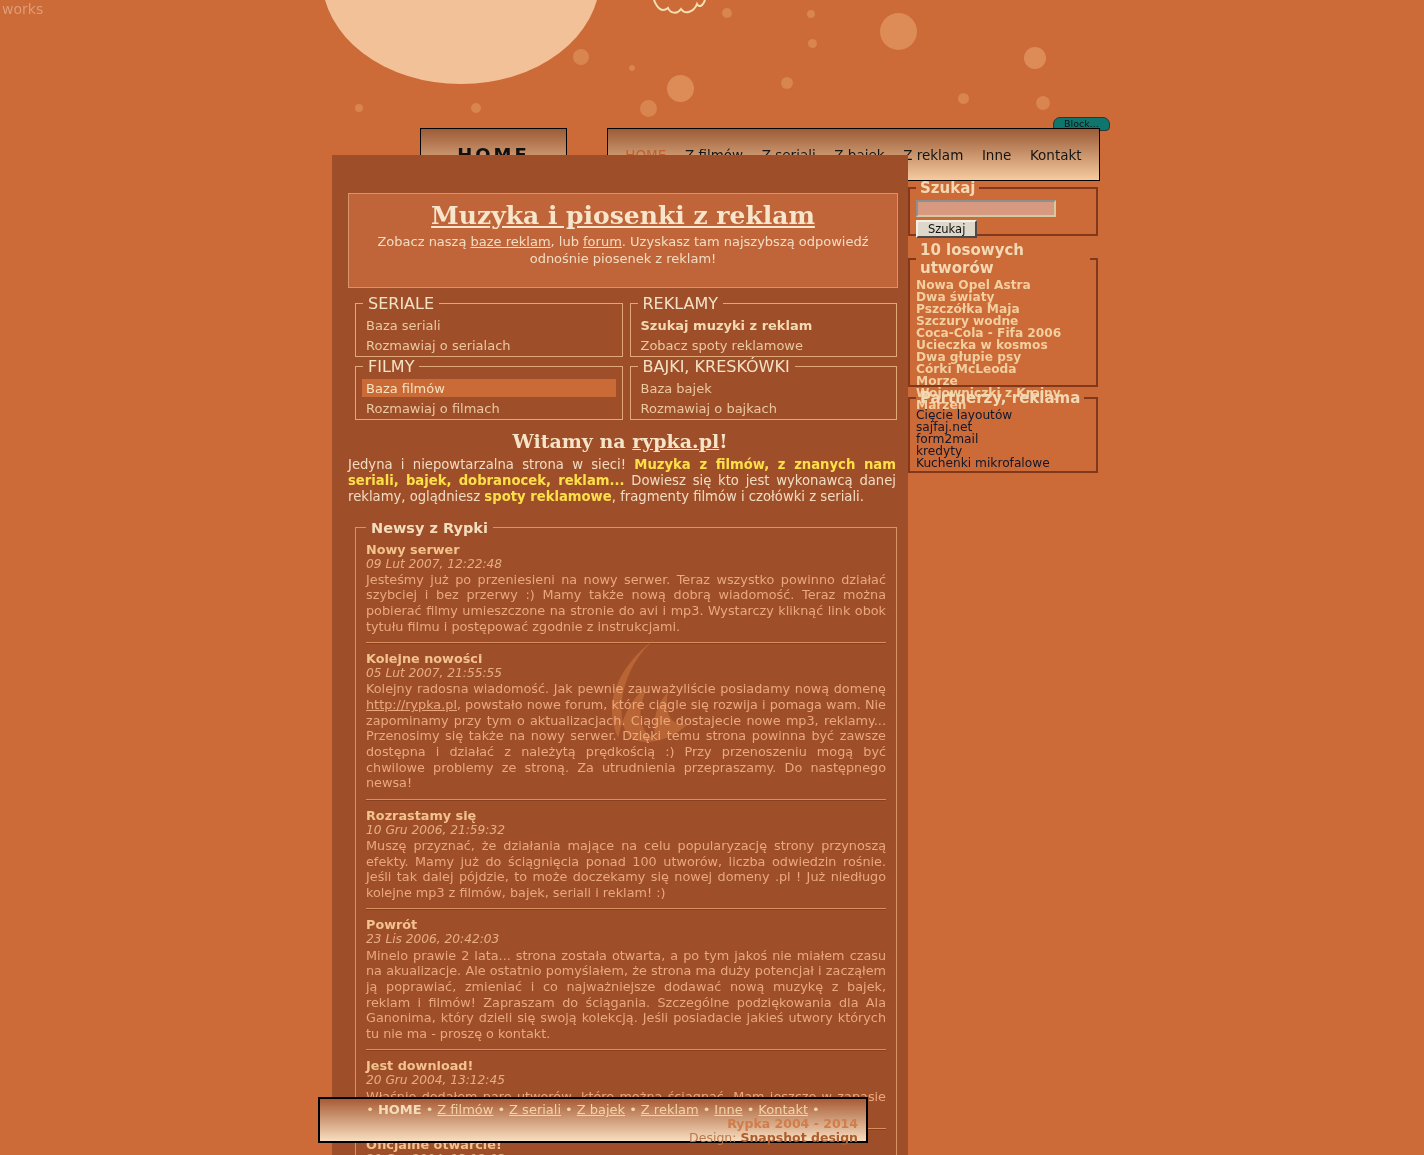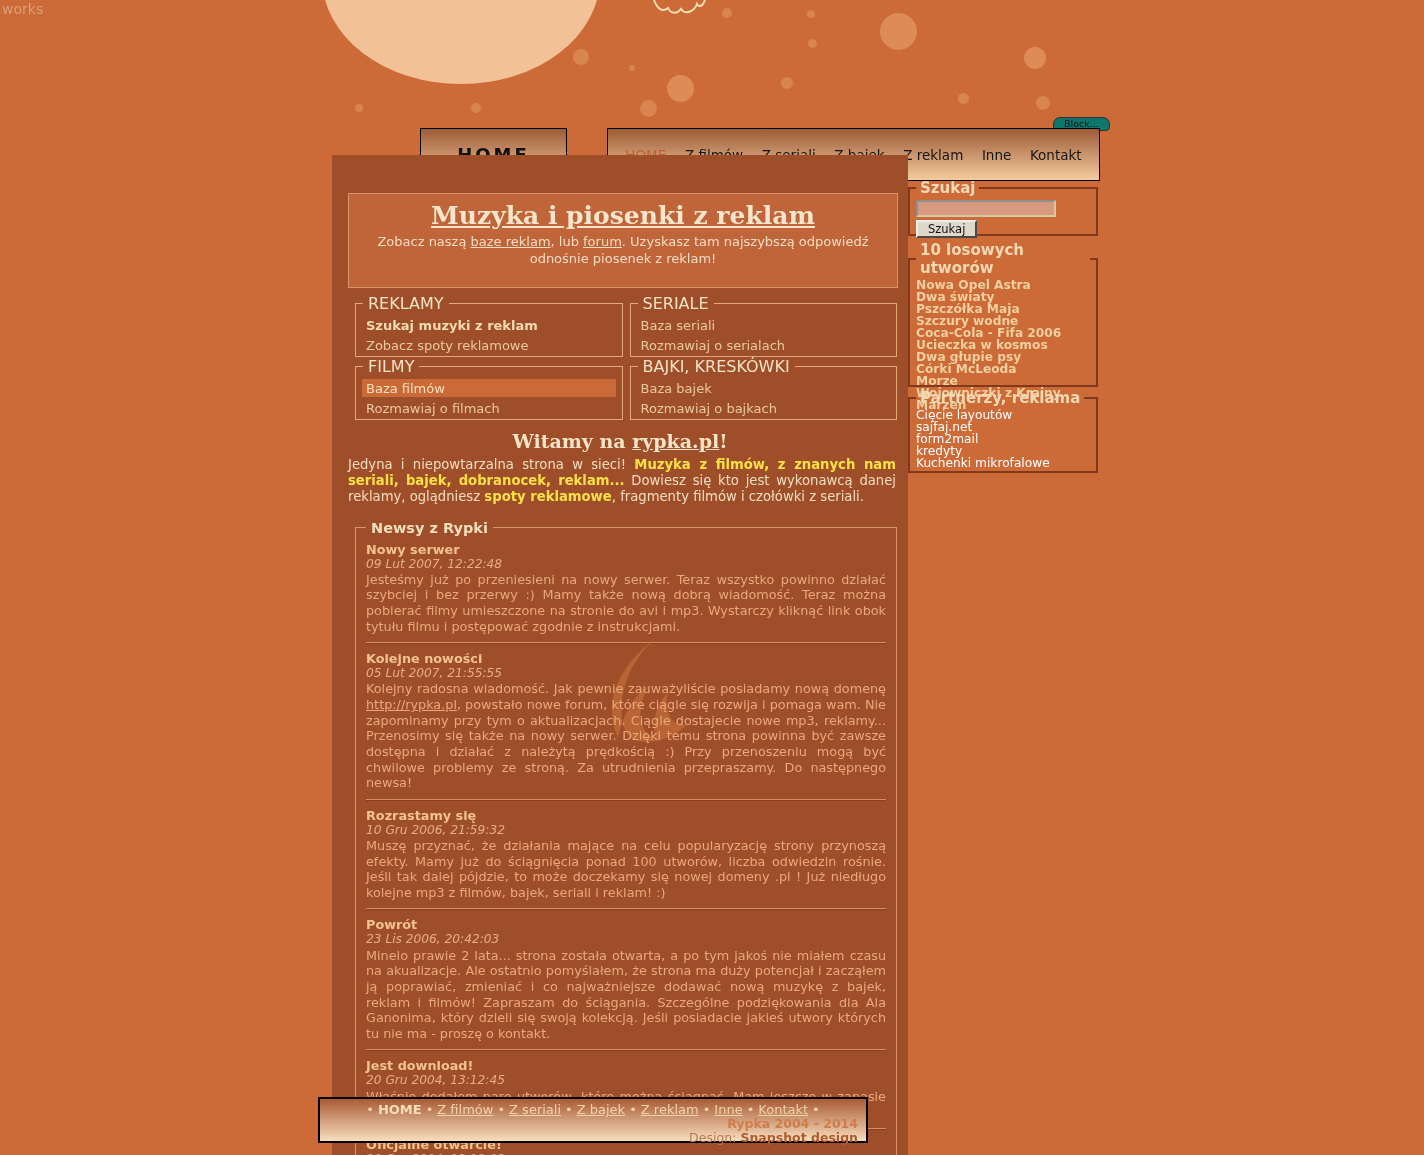--- a/index.html
+++ b/index.html
@@ -81,21 +81,21 @@
   .search-input { display:block; width:140px; height:17px; background:#d7997f;
     border:2px solid; border-color:#8f8f8f #d3c9a2 #d3c9a2 #8f8f8f; margin-top:1px;
     font-size:12px; color:#3a2115; padding:0 3px; }
   .search-btn { margin-top:3px; background:#ddd8c9; border:2px solid;
     border-color:#f2efe6 #4a4a4a #4a4a4a #f2efe6; font-size:11.5px; color:#111;
     padding:0 10px; height:18px; font-family:"DejaVu Sans", sans-serif; }
   .side-random { top:241px; height:146px; }
   .side-random a { display:block; font-size:12.2px; font-weight:bold; color:#f1cf9f;
     text-decoration:none; line-height:12px; }
   .side-partners { top:389px; height:84px; }
-  .side-partners a { display:block; font-size:12.2px; color:#ffffff; text-decoration:none;
+  .side-partners a { display:block; font-size:12.2px; color:#0f172a; text-decoration:none;
     line-height:12px; }
 
   
   .footer { position:absolute; left:318px; top:1097px; width:550px; height:46px;
     background:linear-gradient(#a85c36, #f8debf); border:2px solid #000;
     padding:3px 8px 0; }
   .f-links { text-align:center; font-size:13px; color:#f3d3a8; }
   .f-links a { color:#f3d3a8; text-decoration:underline; }
   .f-links .f-home { font-weight:bold; color:#f5dcb8; text-decoration:none; }
   .f-links .dot { color:#f3d3a8; padding:0 4px; }
@@ -144,28 +144,28 @@
 
 <div class="panel">
 
   <div class="banner">
     <h1>Muzyka i piosenki z reklam</h1>
     <div class="sub"><span>Zobacz naszą </span><a>baze reklam</a><span>, lub </span><a>forum</a><span>. Uzyskasz tam najszybszą odpowiedź</span><br><span>odnośnie piosenek z reklam!</span></div>
   </div>
 
   <div class="cat-grid">
     <fieldset class="cat">
+      <legend>SERIALE</legend>
+      <a>Baza seriali</a>
+      <a>Rozmawiaj o serialach</a>
+    </fieldset>
+    <fieldset class="cat">
       <legend>REKLAMY</legend>
       <a class="bold">Szukaj muzyki z reklam</a>
       <a>Zobacz spoty reklamowe</a>
-    </fieldset>
-    <fieldset class="cat">
-      <legend>SERIALE</legend>
-      <a>Baza seriali</a>
-      <a>Rozmawiaj o serialach</a>
     </fieldset>
     <fieldset class="cat">
       <legend>FILMY</legend>
       <a class="hl">Baza filmów</a>
       <a>Rozmawiaj o filmach</a>
     </fieldset>
     <fieldset class="cat">
       <legend>BAJKI, KRESKÓWKI</legend>
       <a>Baza bajek</a>
       <a>Rozmawiaj o bajkach</a>

